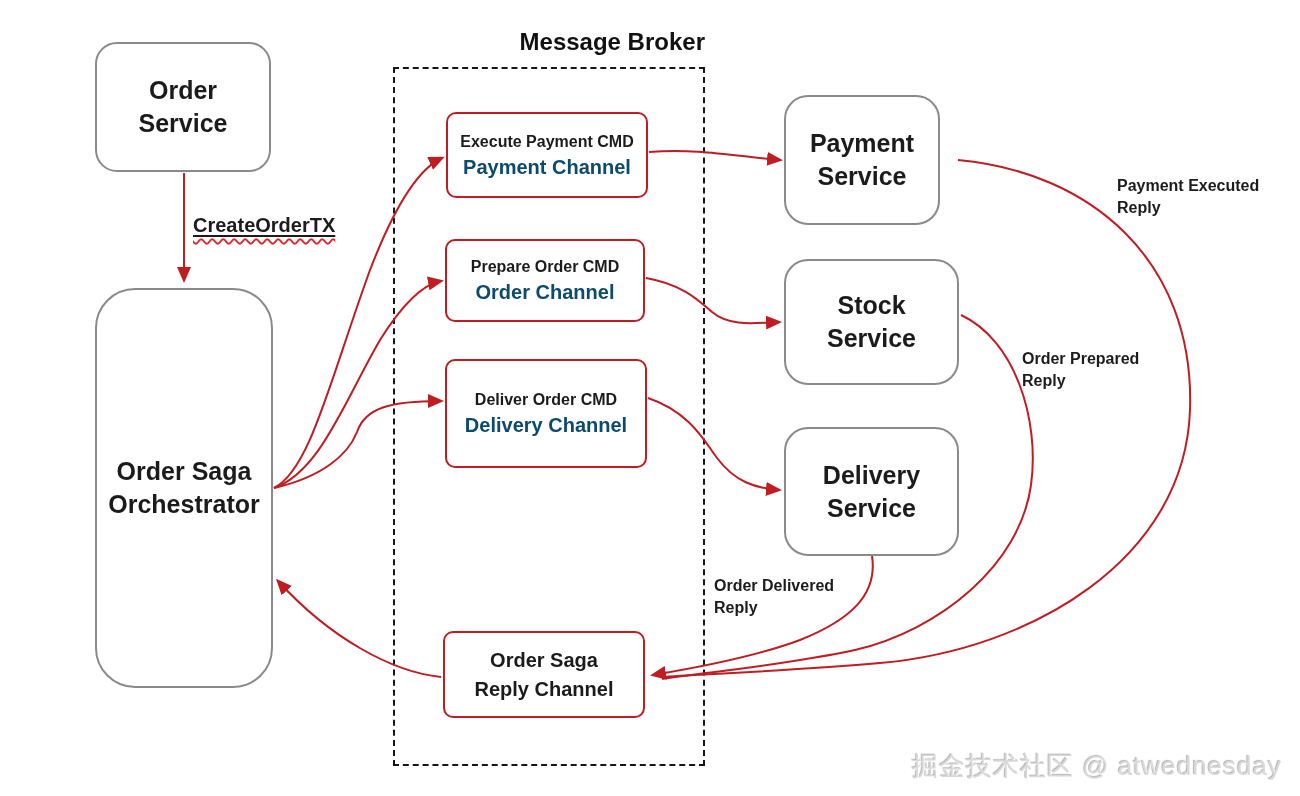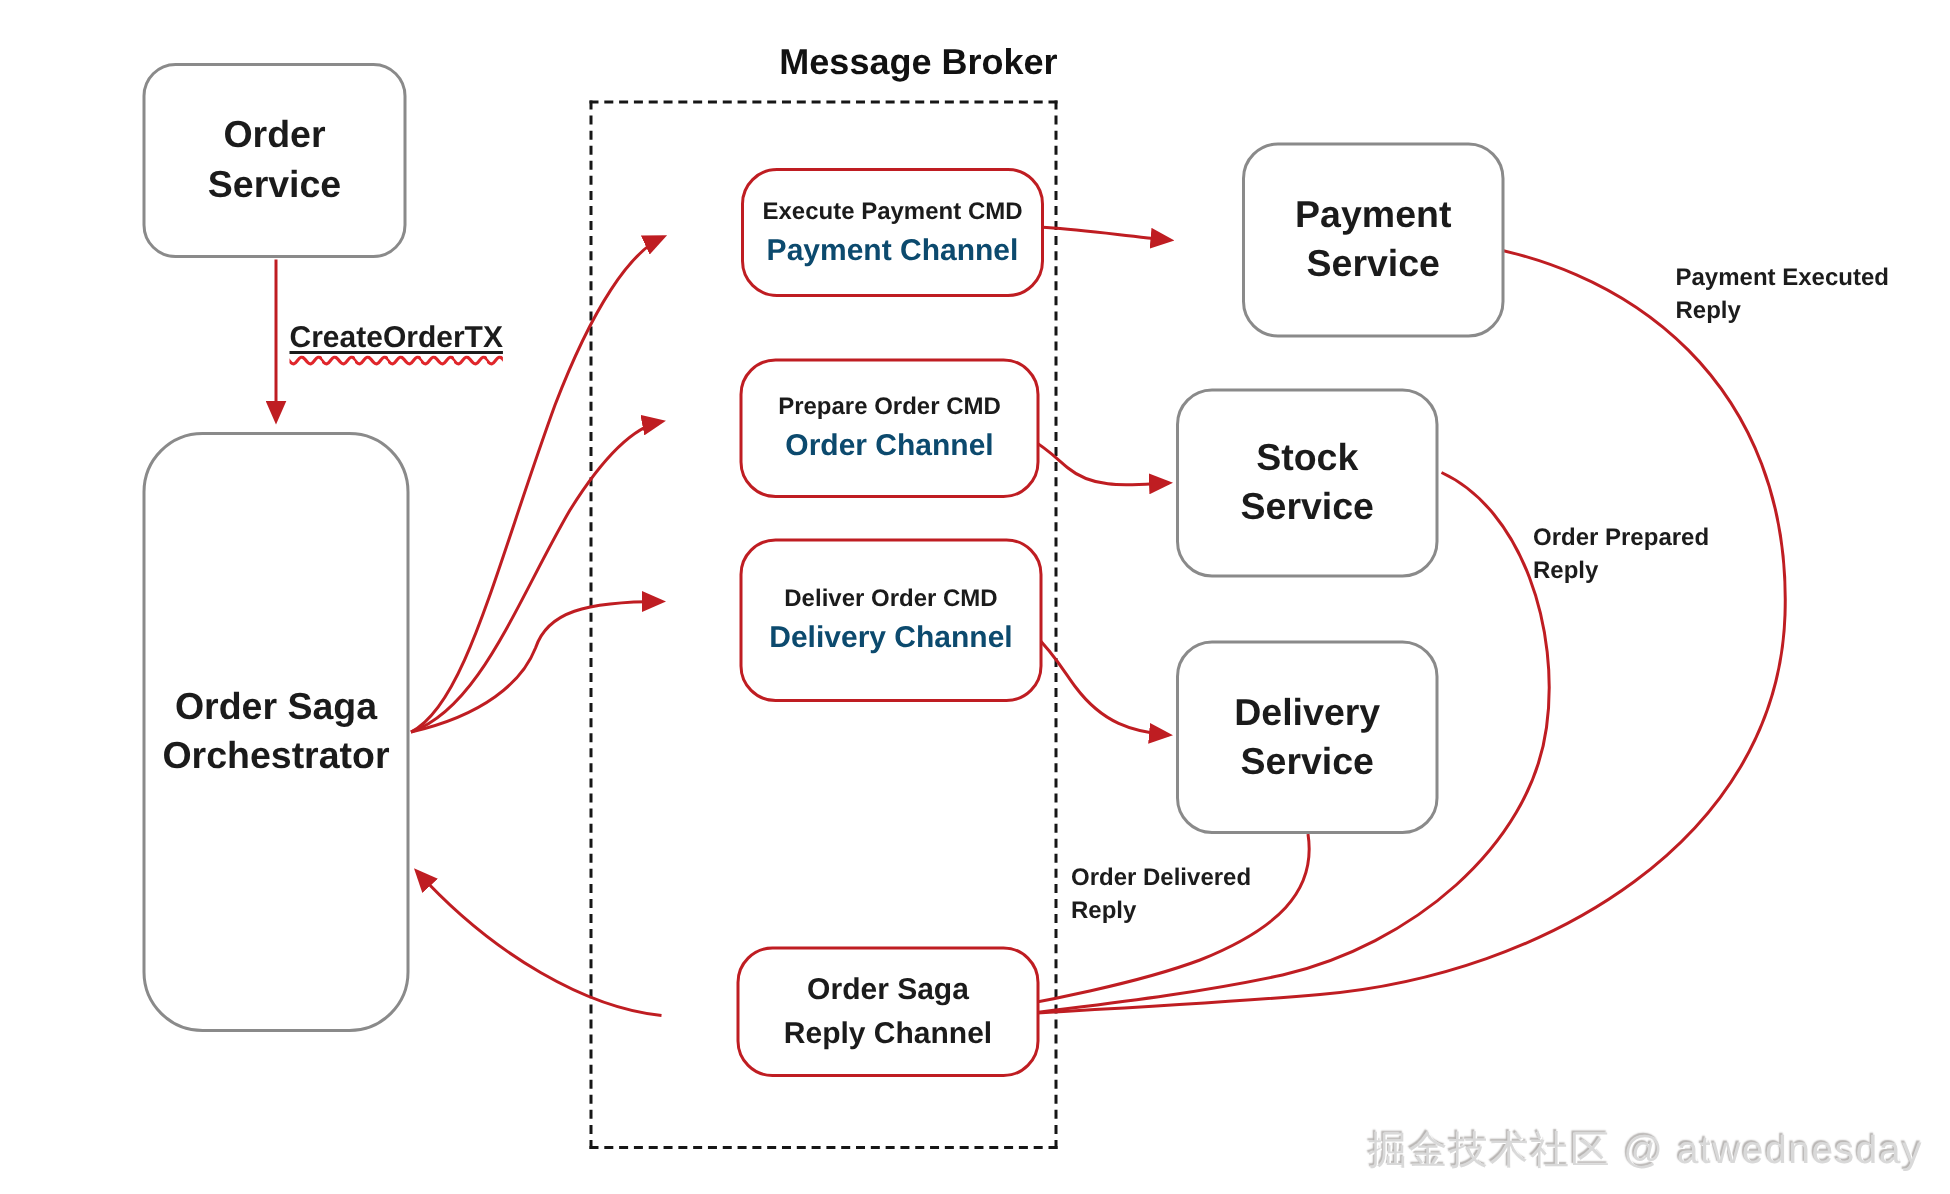--- a/index.html
+++ b/index.html
@@ -10,21 +10,21 @@
   }
   
   #edges{position:absolute;left:0;top:0;width:1300px;height:796px;z-index:1;}
   
   .node{
     position:absolute;z-index:2;background:#ffffff;
     display:flex;flex-direction:column;align-items:center;justify-content:center;
     text-align:center;box-sizing:border-box;
   }
   .gray-node{border:2px solid #8a8a8a;border-radius:24px;align-items:center;}
-  .red-node{border:2.5px solid #bf1d22;border-radius:24px;margin-left:48px;}
+  .red-node{border:2.5px solid #bf1d22;border-radius:10px;}
   .node .big{font-size:25px;font-weight:700;line-height:33px;color:#1b1b1b;}
   .node .ch1{font-size:16px;font-weight:600;line-height:24px;color:#1b1b1b;}
   .node .ch2{font-size:20px;font-weight:700;line-height:27px;color:#0c4a6e;}
   .node .rc{font-size:20px;font-weight:700;line-height:29px;color:#1b1b1b;}
   
   .broker-box{
     position:absolute;left:393px;top:67px;width:312px;height:699px;
     border:2px dashed #161616;box-sizing:border-box;z-index:0;background:transparent;
   }
   .broker-title{
@@ -91,36 +91,36 @@
 <div class="node gray-node" style="left:95px;top:288px;width:178px;height:400px;border-radius:40px;">
   <span class="big">Order Saga</span>
   <span class="big">Orchestrator</span>
 </div>
 
 <div class="node red-node" style="left:446px;top:112px;width:202px;height:86px;">
   <span class="ch1">Execute Payment CMD</span>
   <span class="ch2">Payment Channel</span>
 </div>
 
-<div class="node red-node" style="left:445px;top:239px;width:200px;height:93px;">
+<div class="node red-node" style="left:445px;top:239px;width:200px;height:83px;">
   <span class="ch1">Prepare Order CMD</span>
   <span class="ch2">Order Channel</span>
 </div>
 
 <div class="node red-node" style="left:445px;top:359px;width:202px;height:109px;">
   <span class="ch1">Deliver Order CMD</span>
   <span class="ch2">Delivery Channel</span>
 </div>
 
 <div class="node red-node" style="left:443px;top:631px;width:202px;height:87px;">
   <span class="rc">Order Saga</span>
   <span class="rc">Reply Channel</span>
 </div>
 
-<div class="node gray-node" style="left:784px;top:95px;width:175px;height:130px;margin-left:44px;">
+<div class="node gray-node" style="left:784px;top:95px;width:156px;height:130px;">
   <span class="big">Payment</span>
   <span class="big">Service</span>
 </div>
 
 <div class="node gray-node" style="left:784px;top:259px;width:175px;height:126px;">
   <span class="big">Stock</span>
   <span class="big">Service</span>
 </div>
 
 <div class="node gray-node" style="left:784px;top:427px;width:175px;height:129px;">

